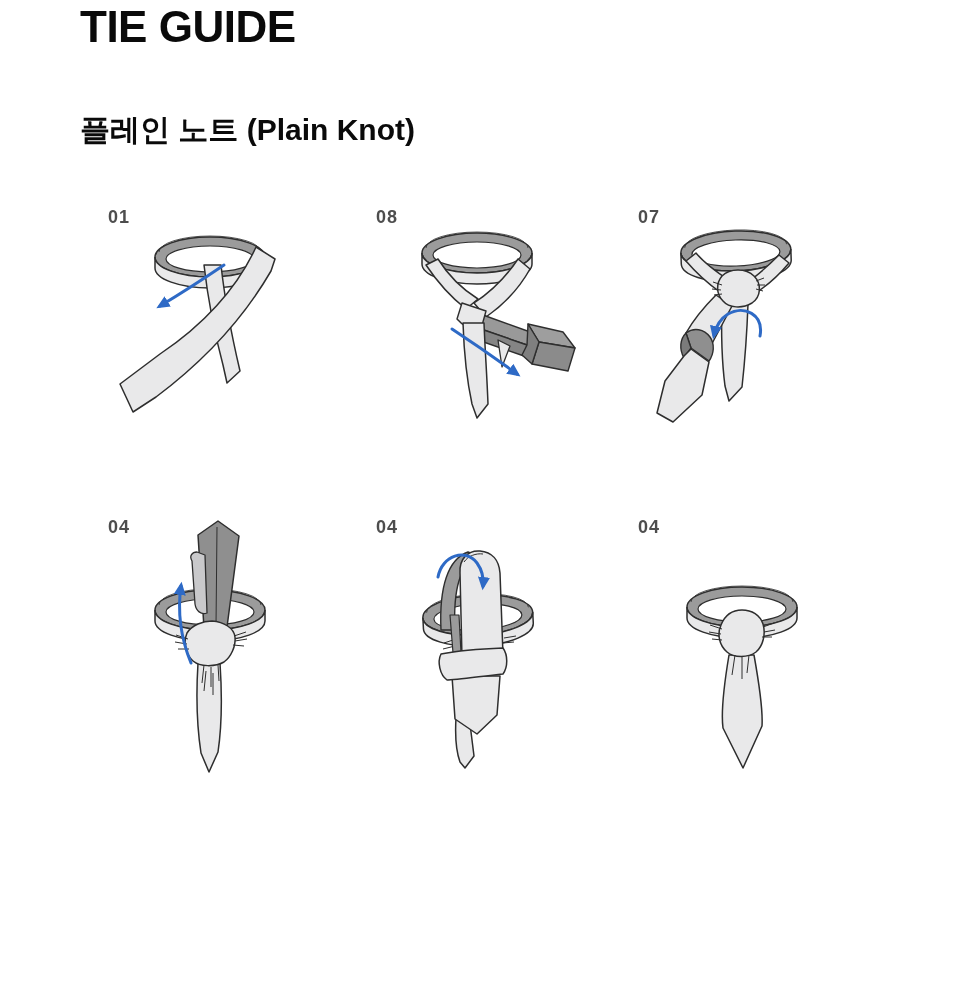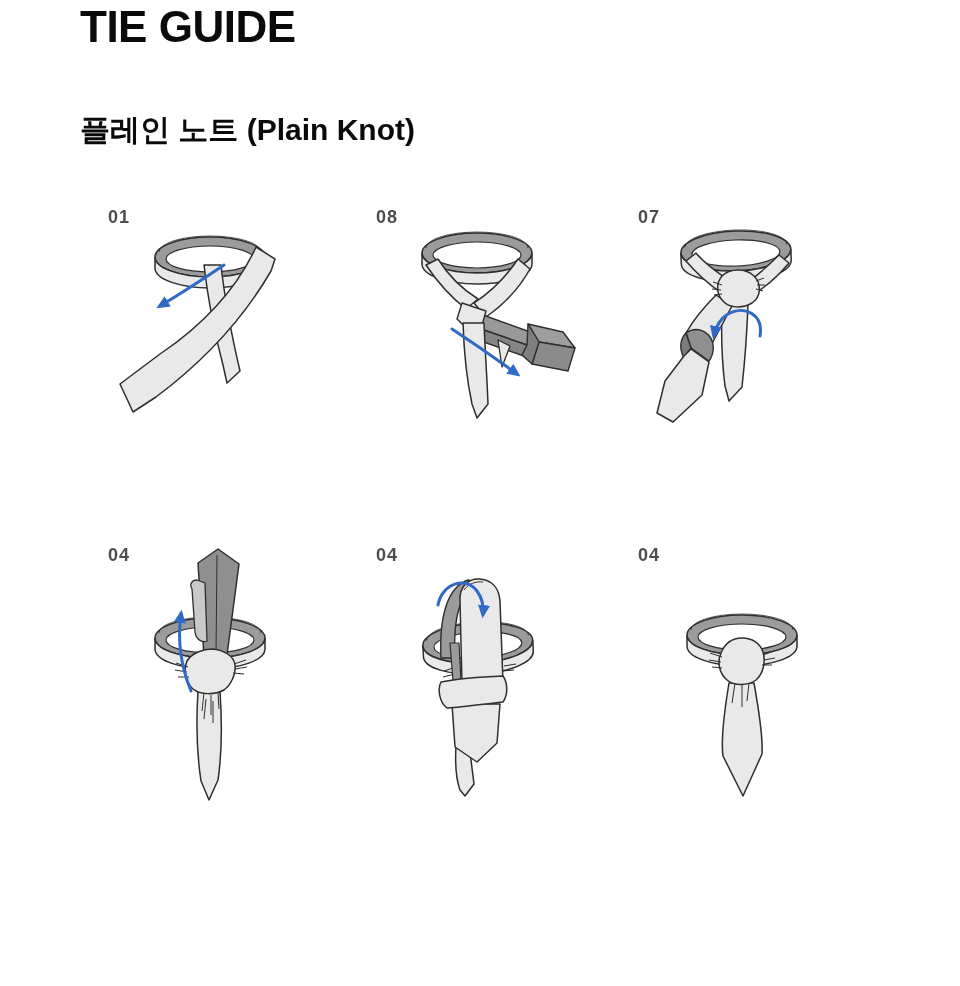--- a/index.html
+++ b/index.html
@@ -15,21 +15,21 @@
     position:absolute;left:80px;top:110px;margin:0;
     font-size:30px;font-weight:700;color:#0a0a0a;
   }
   .cell{position:absolute;width:240px;}
   .cell .lbl{
     position:absolute;left:20px;top:2px;
     font-size:18px;font-weight:600;color:#4d4d4d;letter-spacing:1px;
   }
   .cell svg{position:absolute;left:0;top:0;display:block;}
   .r1{top:205px;height:235px;}
-  .r2{top:543px;height:275px;}
+  .r2{top:515px;height:275px;}
   .c1{left:88px;} .c2{left:356px;} .c3{left:618px;}
 </style>
 </head>
 <body>
 
 <svg width="0" height="0" style="position:absolute" aria-hidden="true">
   <defs>
     <marker id="ah" viewBox="0 0 10 10" refX="6.5" refY="5" markerWidth="4.6" markerHeight="4.6" orient="auto-start-reverse">
       <path d="M 0,0.6 L 9.6,5 L 0,9.4 Z" fill="#2e6ac6"></path>
     </marker>

